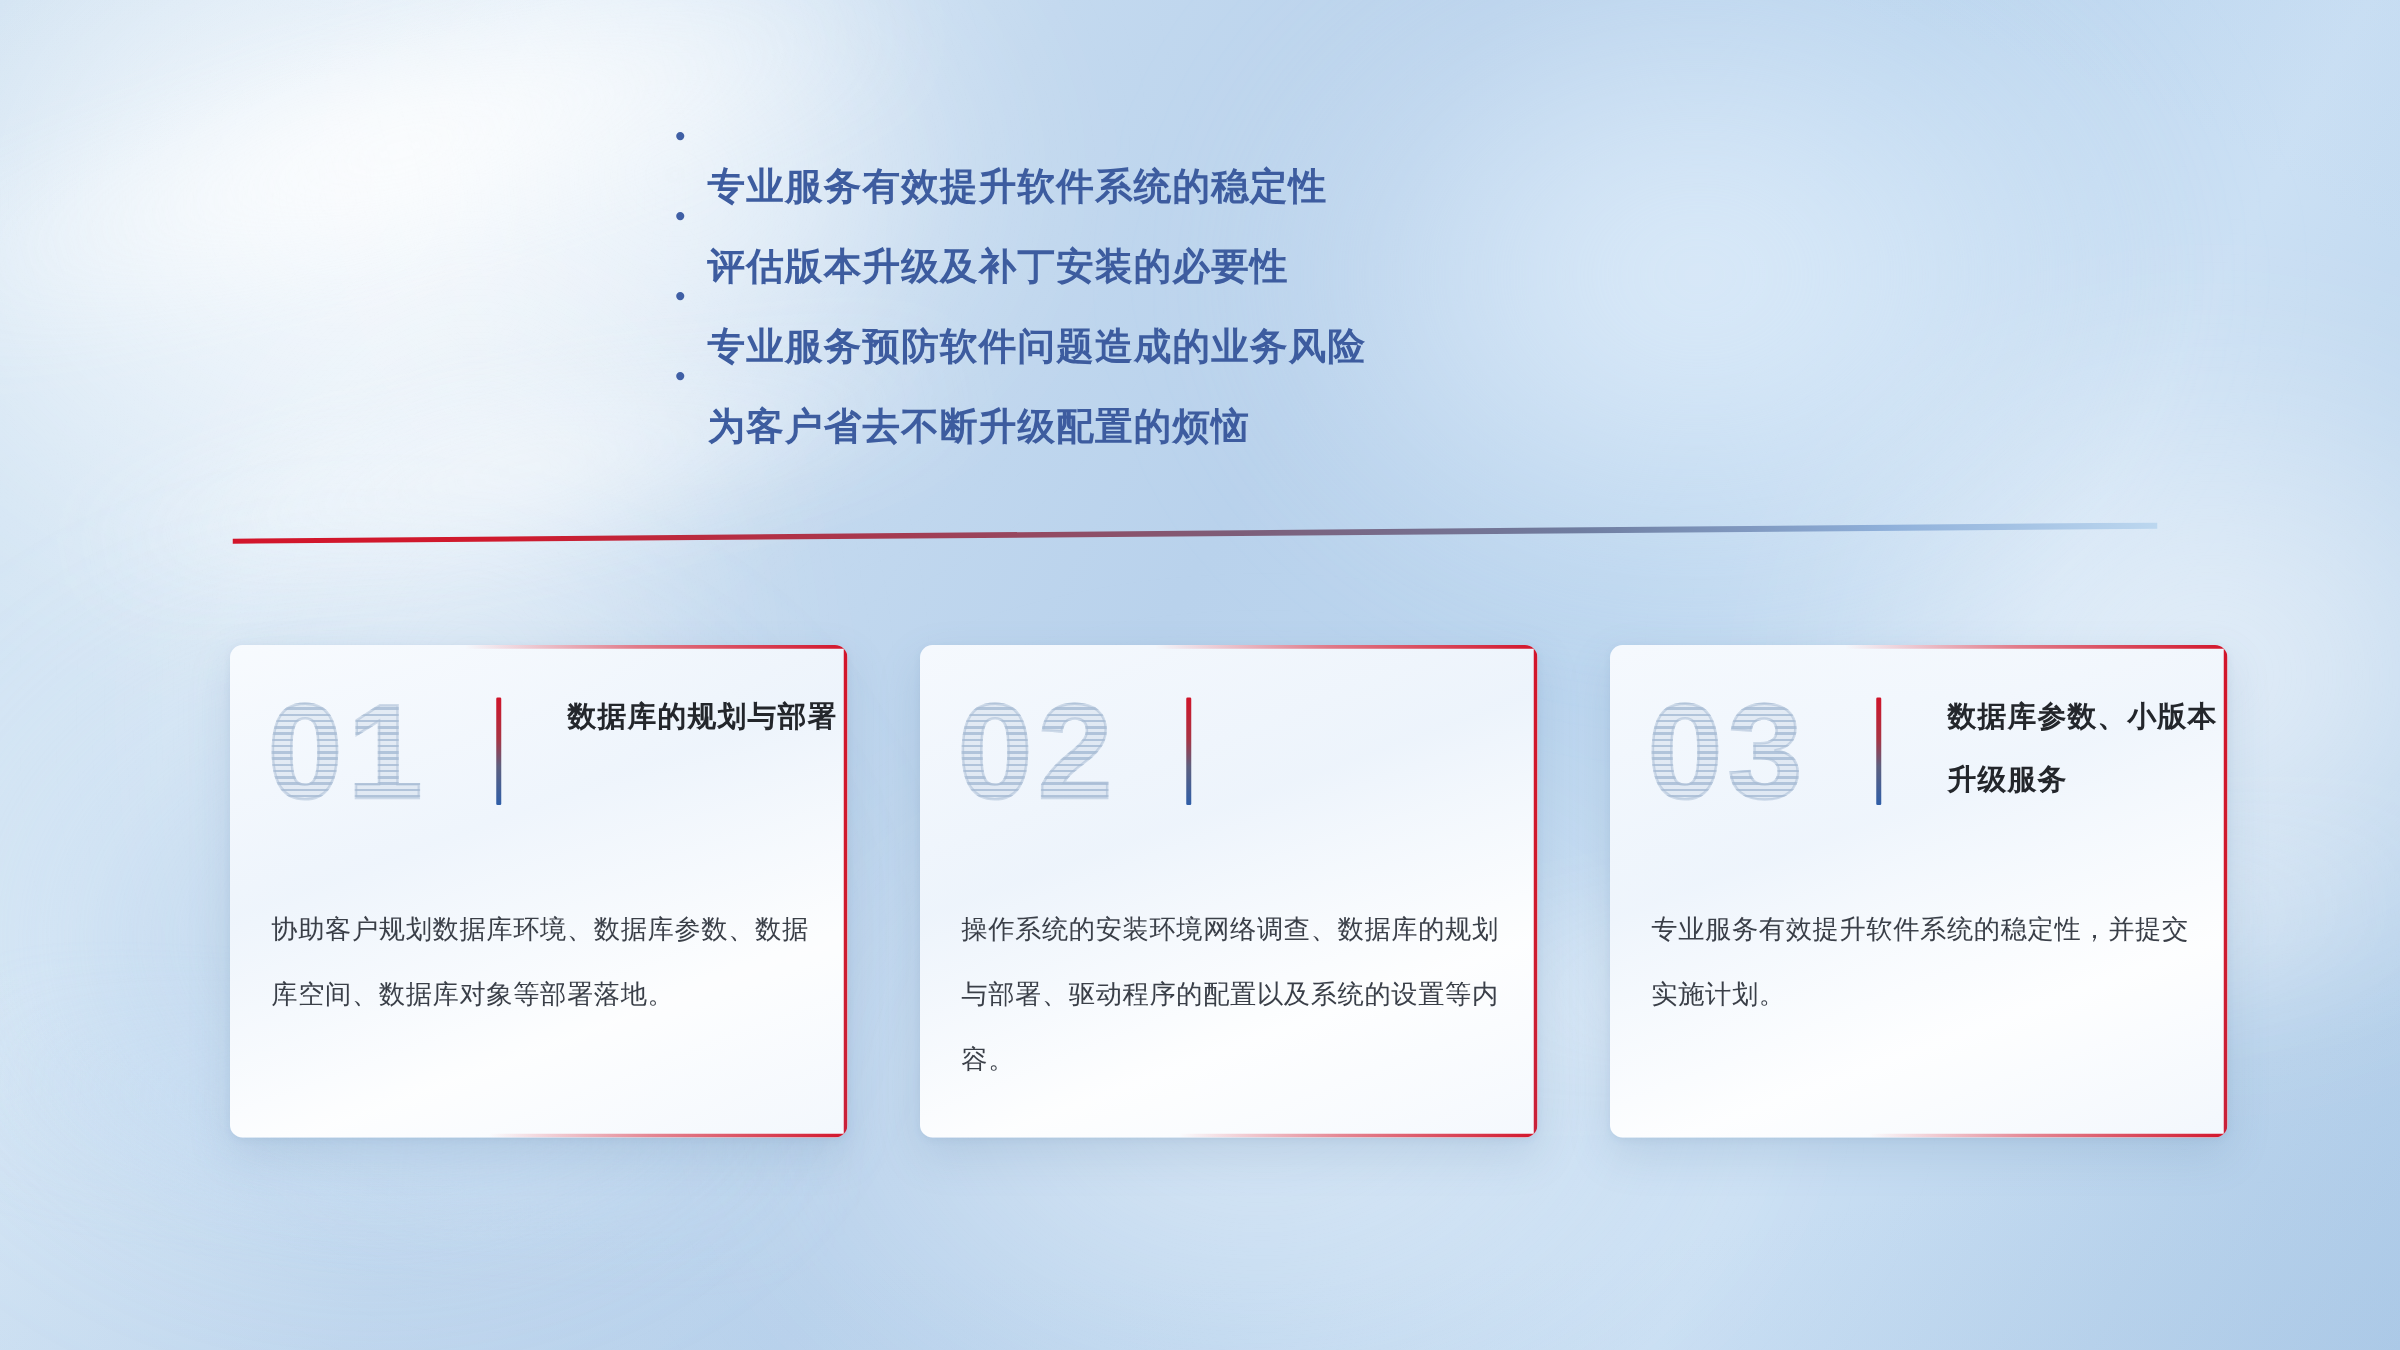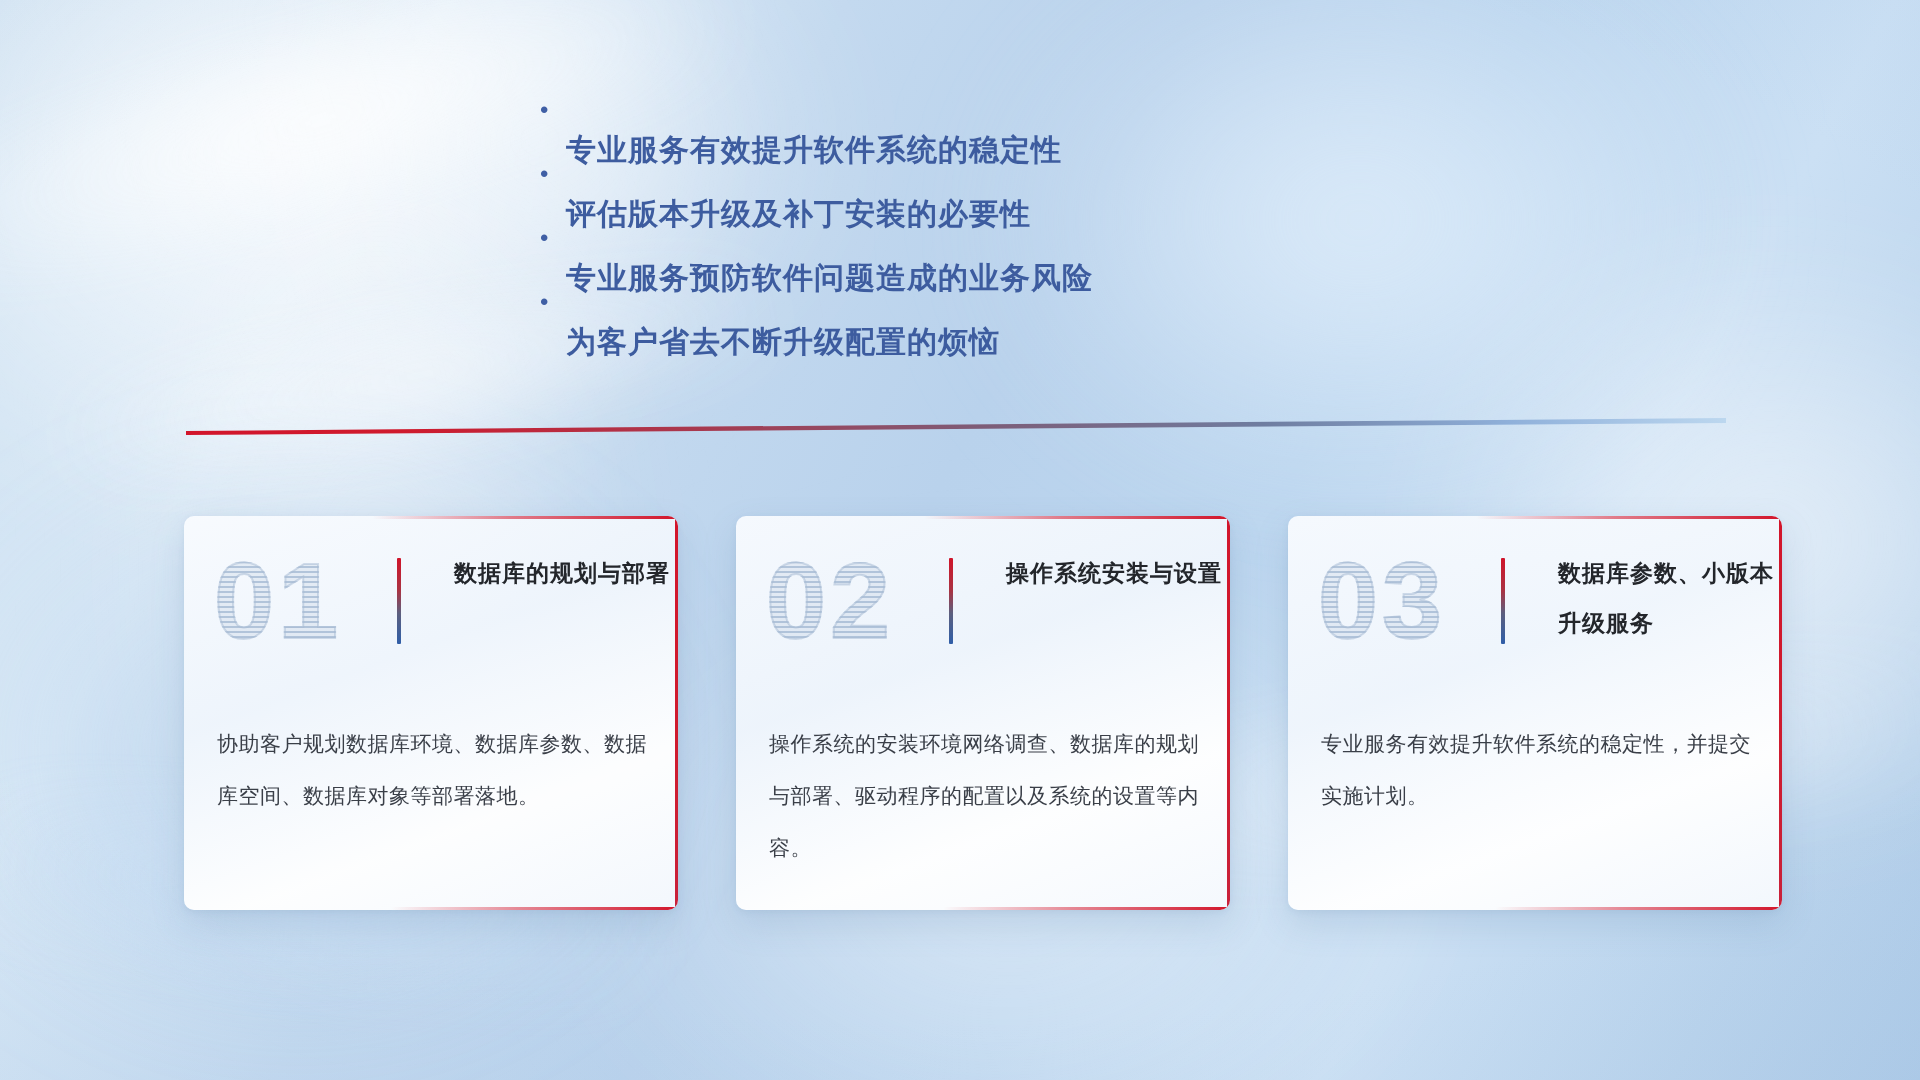--- a/index.html
+++ b/index.html
@@ -273,21 +273,20 @@
     </div>
 
     <div class="card">
       <div class="card-accent"></div>
       <div class="card-accent-top"></div>
       <div class="card-accent-bottom"></div>
       <div class="card-head">
         <div class="ghost-number-layer">02</div>
         <div class="ghost-number">02</div>
         <div class="head-bar"></div>
-        <div class="card-title">操作系统安装与设置</div>
       </div>
       <div class="card-body">操作系统的安装环境网络调查、数据库的规划与部署、驱动程序的配置以及系统的设置等内容。</div>
     </div>
 
     <div class="card">
       <div class="card-accent"></div>
       <div class="card-accent-top"></div>
       <div class="card-accent-bottom"></div>
       <div class="card-head">
         <div class="ghost-number-layer">03</div>

